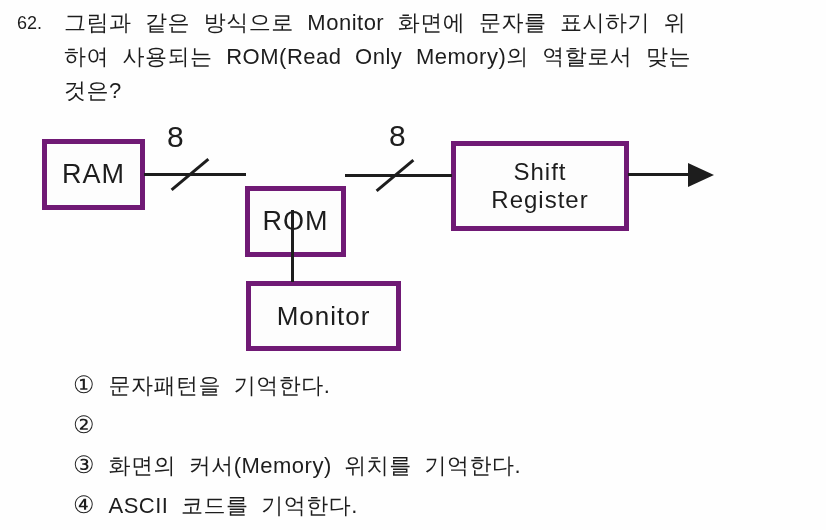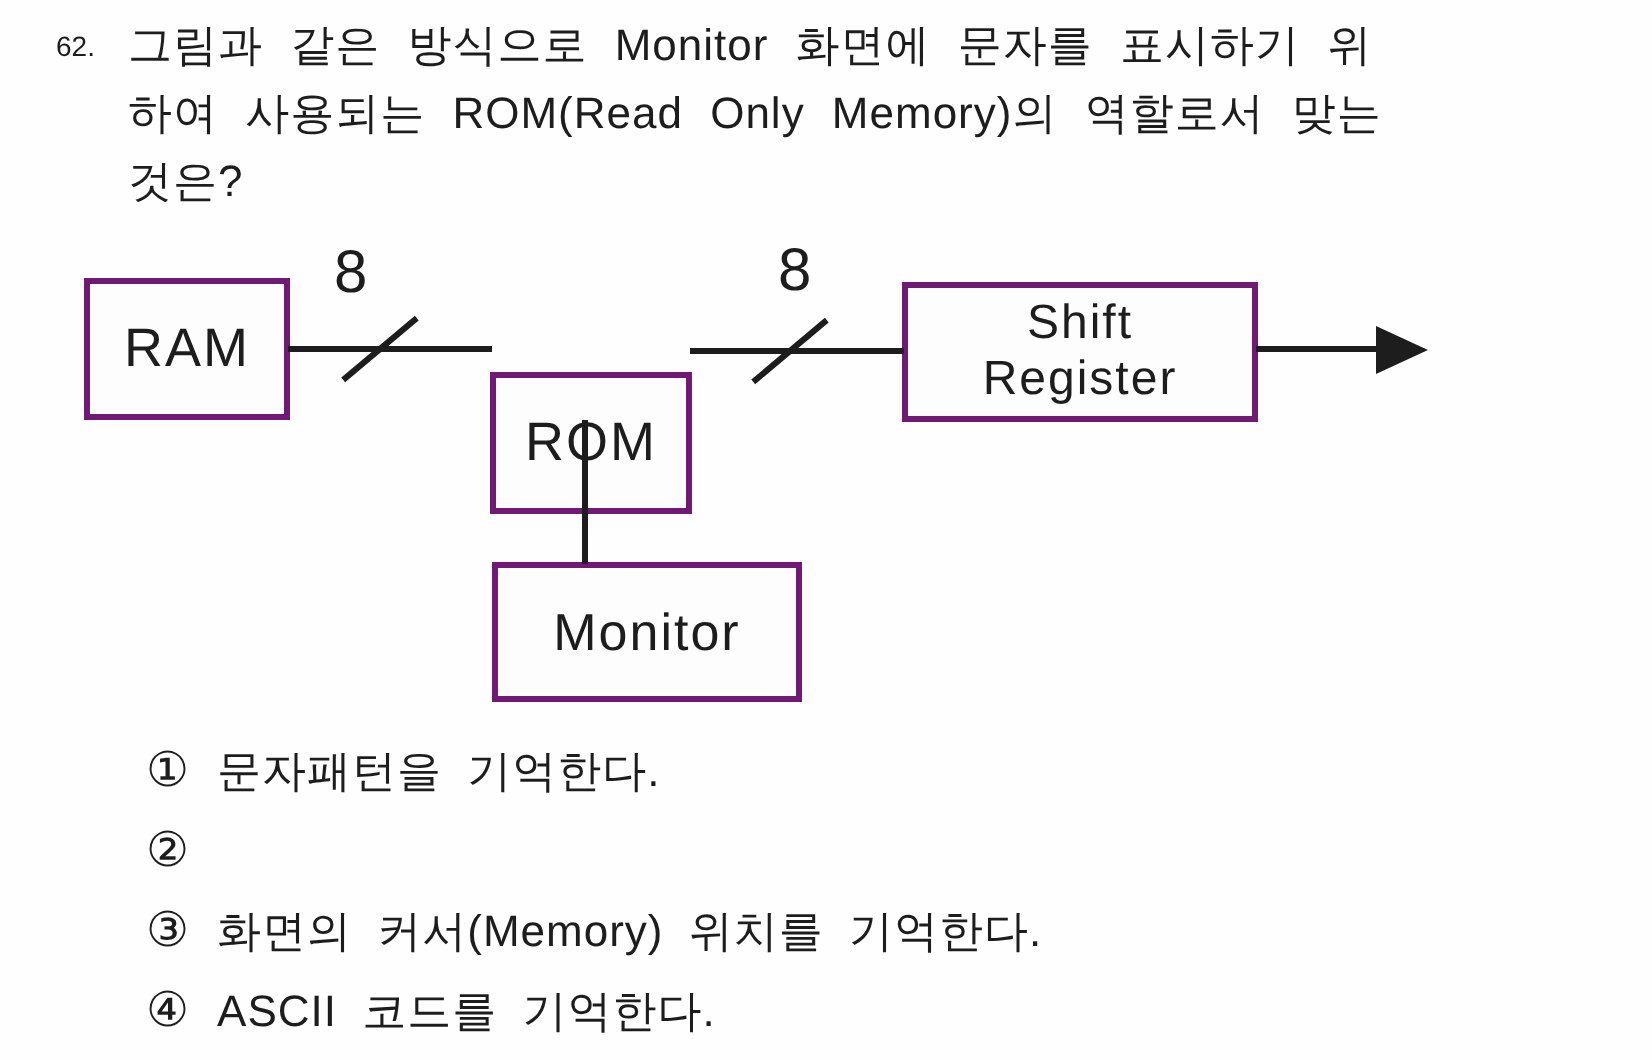--- a/index.html
+++ b/index.html
@@ -8,51 +8,51 @@
     width: 826px;
     height: 530px;
     background: #fefefe;
     font-family: "Liberation Sans", sans-serif;
     color: #1d1d1d;
     overflow: hidden;
   }
   
   .qnum {
     position: absolute;
-    left: 28px; top: 6px;
-    font-size: 14px;
+    left: 17px; top: 6px;
+    font-size: 18px;
     line-height: 34px;
   }
   .qtext {
     position: absolute;
     left: 64px; top: 6px;
     width: 740px;
     font-size: 22px;
     line-height: 34px;
     letter-spacing: 0.5px;
     word-spacing: 7px;
     white-space: nowrap;
   }
   
   .diagram { position: absolute; left: 0; top: 0; width: 826px; height: 380px; }
   .box {
     position: absolute;
     box-sizing: border-box;
-    border: 3px solid #701a75;
+    border: 5px solid #701a75;
     background: #fdfdfd;
     display: flex;
     flex-direction: column;
     align-items: center;
     justify-content: center;
     text-align: center;
     letter-spacing: 1px;
   }
   .box-ram   { left: 42px;  top: 139px; width: 103px; height: 71px; font-size: 27px; }
   .box-rom   { left: 245px; top: 140px; width: 101px; height: 71px; font-size: 27px; margin-top: 46px; }
-  .box-shift { left: 451px; top: 141px; width: 178px; height: 70px; font-size: 24px; line-height: 28px; }
+  .box-shift { left: 451px; top: 141px; width: 178px; height: 90px; font-size: 24px; line-height: 28px; }
   .box-mon   { left: 218px; top: 281px; width: 155px; height: 70px; font-size: 26px; margin-left: 28px; }
   .hline, .vline { position: absolute; background: #1d1d1d; }
   .bus1  { left: 144px; top: 173px; width: 102px; height: 3px; }
   .bus2  { left: 345px; top: 174px; width: 107px; height: 3px; }
   .aline { left: 628px; top: 173px; width: 64px;  height: 3px; }
   .vdrop { left: 291px; top: 210px; width: 3px;   height: 72px; }
   .slash {
     position: absolute;
     width: 48px; height: 3px;
     background: #1d1d1d;

